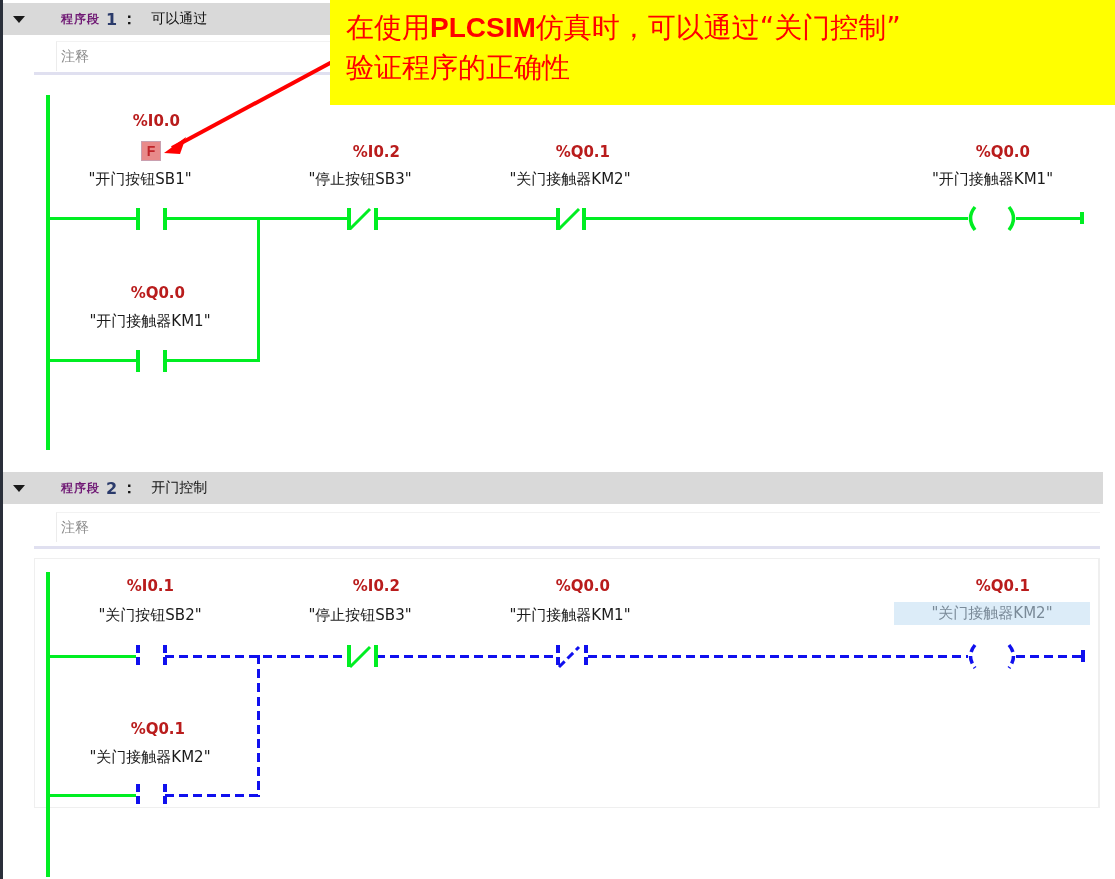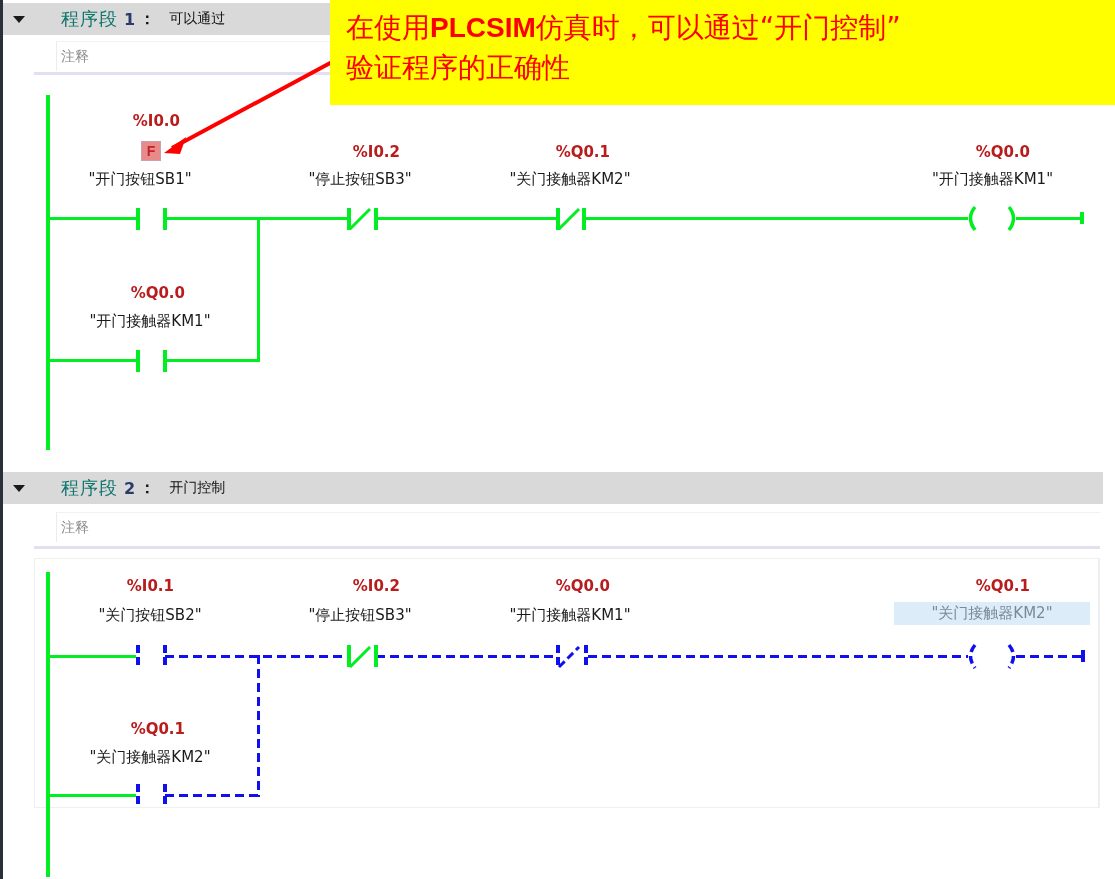--- a/index.html
+++ b/index.html
@@ -7,21 +7,21 @@
     width: 1115px; height: 879px; position: relative; overflow: hidden;
     background: #ffffff;
     font-family: "DejaVu Sans", "Liberation Sans", sans-serif;
   }
   .left-edge { position: absolute; left: 0; top: 0; width: 3px; height: 879px; background: #2a2f3a; }
   .net-header {
     position: absolute; left: 3px; width: 1100px; height: 32px;
     background: #d9d9d9; display: flex; align-items: center;
   }
   .net-header .tri { width: 0; height: 0; border-left: 6px solid transparent; border-right: 6px solid transparent; border-top: 7px solid #1a1a1a; margin-left: 10px; margin-right: 36px; cursor: pointer; }
-  .net-header .nlabel { font-weight: normal; font-size: 18px; color: #0f766e; letter-spacing: 1px; }
+  .net-header .nlabel { font-weight: bold; font-size: 12px; color: #701a75; letter-spacing: 1px; }
   .net-header .nnum { font-weight: bold; font-size: 16px; color: #2a3a6a; margin-left: 6px; }
   .net-header .ncolon { font-weight: bold; font-size: 16px; color: #111; margin-left: 4px; margin-right: 14px; }
   .net-header .ntitle { font-size: 14px; color: #111; }
   .comment-box {
     position: absolute; left: 56px; width: 1044px; height: 30px;
     border-left: 1px solid #ececec; border-top: 1px solid #f2f2f2;
     font-size: 14px; color: #8a8a8a; padding-left: 4px; box-sizing: border-box; line-height: 28px;
   }
   .comment-rule { position: absolute; left: 34px; width: 1066px; height: 3px; background: #e0e0f0; }
   .net-frame { position: absolute; left: 34px; width: 1066px; border: 1px solid #efefef; border-right: 2px solid #efefef; box-sizing: border-box; }
@@ -168,15 +168,15 @@
   <line x1="559" y1="667" x2="579" y2="647" stroke="#1010ee" stroke-width="3" stroke-dasharray="8 4"></line>
 
   <path d="M975 645 Q966 656 975 668" stroke="#1010ee" stroke-width="3.5" fill="none" stroke-dasharray="8 4"></path>
   <path d="M1009 645 Q1018 656 1009 668" stroke="#1010ee" stroke-width="3.5" fill="none" stroke-dasharray="8 4"></path>
 
   <line x1="332" y1="62" x2="172" y2="148" stroke="#ff0000" stroke-width="4"></line>
   <polygon points="164,153 186,137 180,154" fill="#ff0000"></polygon>
 </svg>
 
 <div class="callout">
-  <div><span>在使用</span><b>PLCSIM</b><span>仿真时，可以通过“开门控制”</span></div>
+  <div><span>在使用</span><b>PLCSIM</b><span>仿真时，可以通过“关门控制”</span></div>
   <div>验证程序的正确性</div>
 </div>
 
 </body></html>

